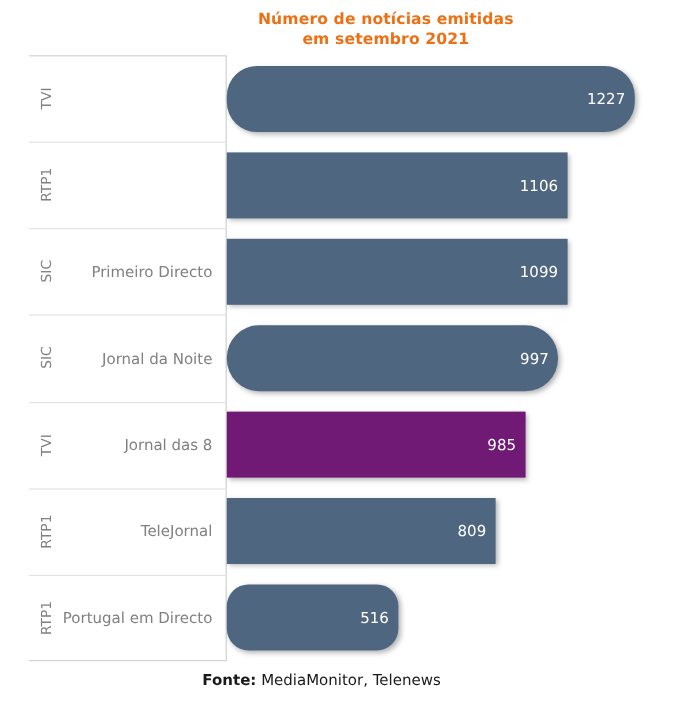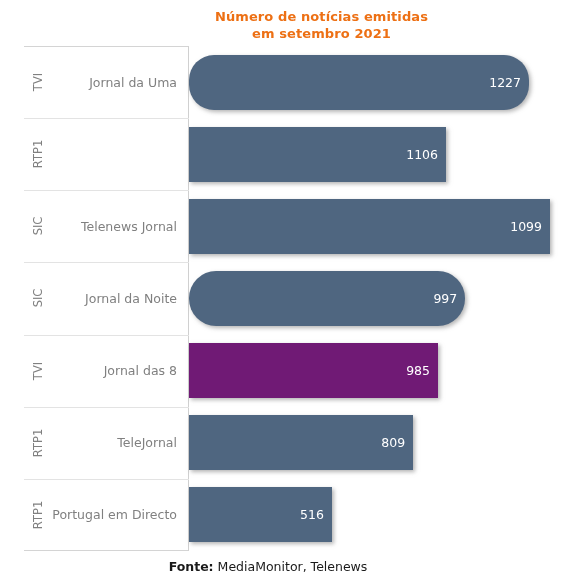--- a/index.html
+++ b/index.html
@@ -175,46 +175,45 @@
   </div>
 
   <div class="plot-area">
     <div class="label-column-frame"></div>
     <div class="rows" id="rows">
         <div class="bar-row">
           <div class="row-sep"></div>
           <div class="channel-label">
             <span>TVI</span>
           </div>
-          <div class="program-label">Jornal da Uma</div>
           <div class="bar-wrap">
             <div class="bar" style="width: 340px; background: rgb(79, 102, 128); border-radius: 25px;">
               <div class="bar-value">1227</div>
             </div>
           </div>
         </div>
         <div class="bar-row">
           <div class="row-sep"></div>
           <div class="channel-label">
             <span>RTP1</span>
           </div>
           <div class="bar-wrap">
-            <div class="bar" style="width: 257px; background: rgb(79, 102, 128);">
+            <div class="bar" style="width: 284px; background: rgb(79, 102, 128);">
               <div class="bar-value">1106</div>
             </div>
           </div>
         </div>
         <div class="bar-row">
           <div class="row-sep"></div>
           <div class="channel-label">
             <span>SIC</span>
           </div>
-          <div class="program-label">Telenews Jornal</div>
-          <div class="bar-wrap">
-            <div class="bar" style="width: 361px; background: rgb(79, 102, 128);">
+          <div class="program-label">Primeiro Directo</div>
+          <div class="bar-wrap">
+            <div class="bar" style="width: 284px; background: rgb(79, 102, 128);">
               <div class="bar-value">1099</div>
             </div>
           </div>
         </div>
         <div class="bar-row">
           <div class="row-sep"></div>
           <div class="channel-label">
             <span>SIC</span>
           </div>
           <div class="program-label">Jornal da Noite</div>
@@ -248,21 +247,21 @@
             </div>
           </div>
         </div>
         <div class="bar-row">
           <div class="row-sep"></div>
           <div class="channel-label">
             <span>RTP1</span>
           </div>
           <div class="program-label">Portugal em Directo</div>
           <div class="bar-wrap">
-            <div class="bar" style="width: 142.983px; background: rgb(79, 102, 128);">
+            <div class="bar" style="width: 142.983px; background: rgb(79, 102, 128); border-radius: 18px;">
               <div class="bar-value">516</div>
             </div>
           </div>
         </div>
       </div>
   </div>
 
   <div class="chart-source">
     <span class="src-prefix">Fonte:</span>
     <span>MediaMonitor, Telenews</span>

